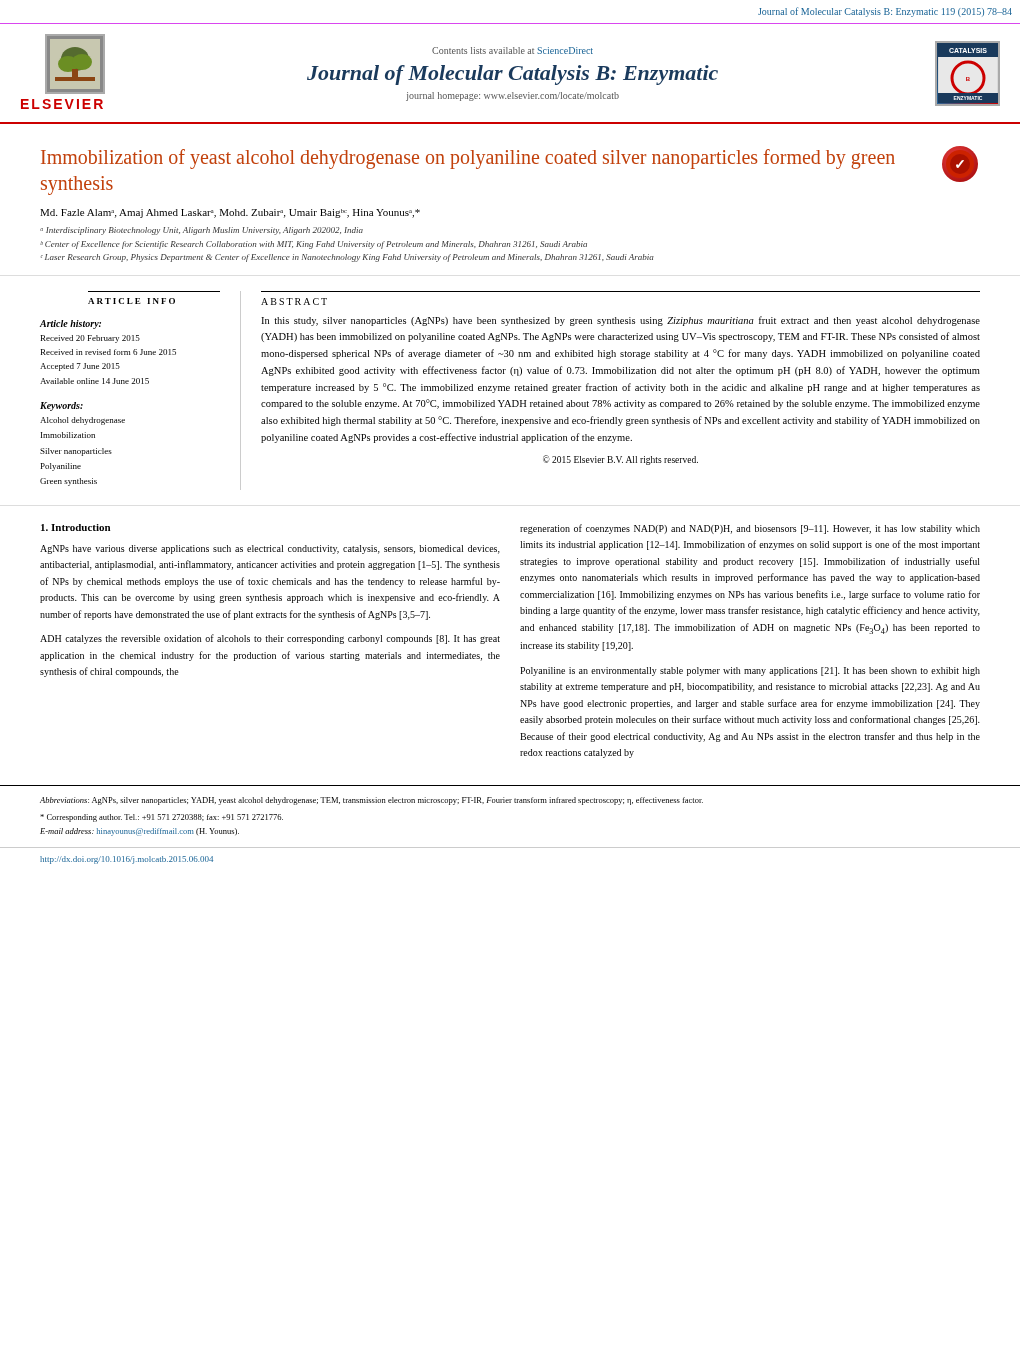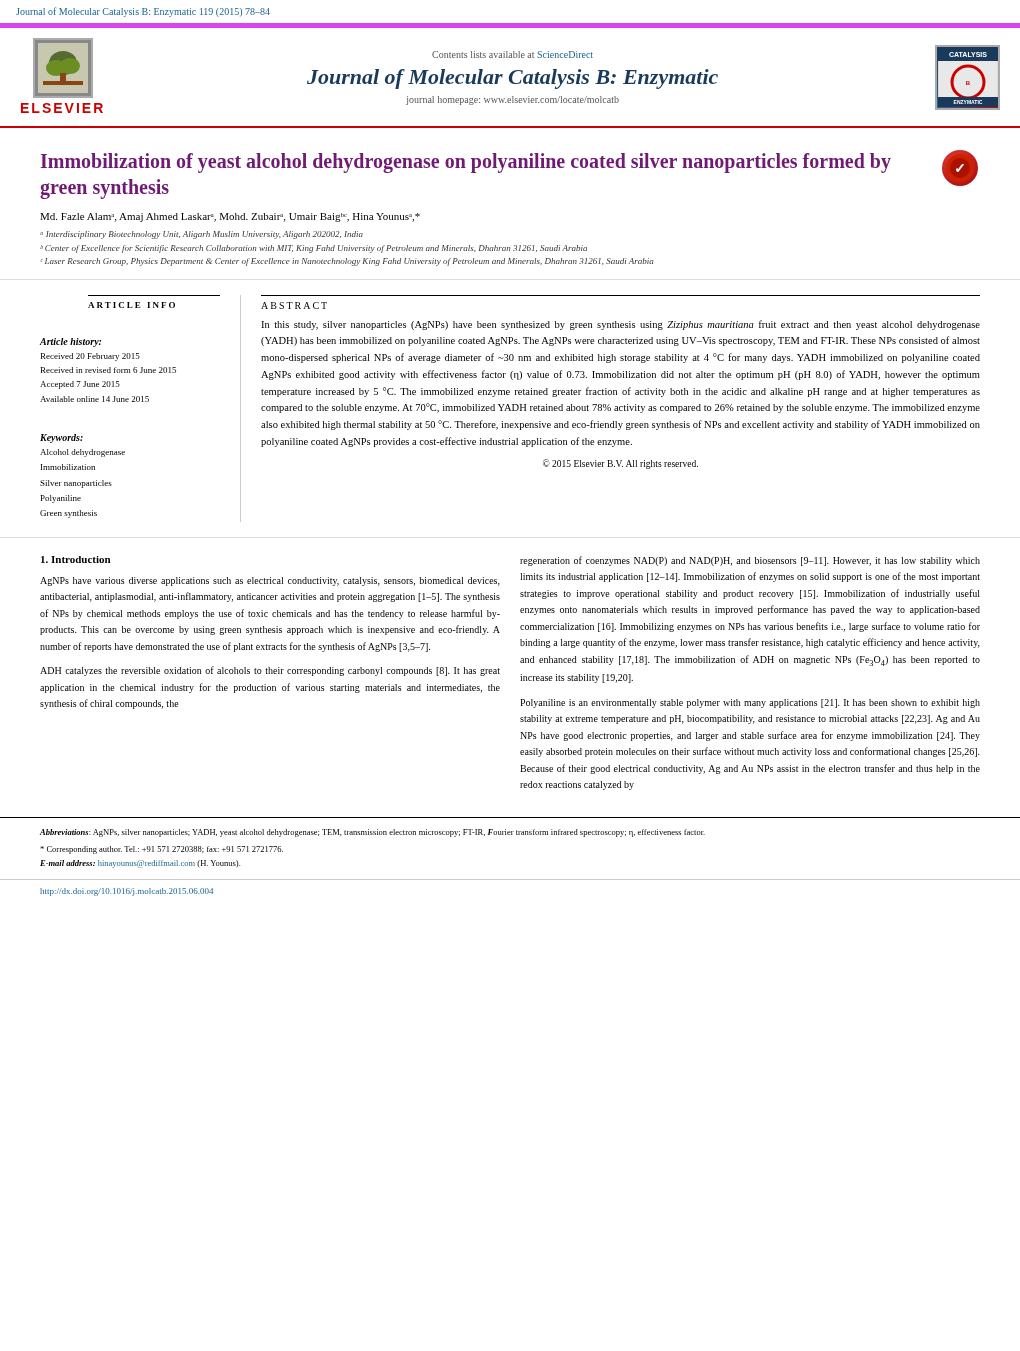--- a/index.html
+++ b/index.html
@@ -8,40 +8,40 @@
       background: #fff;
       width: 1020px;
       min-height: 1351px;
       font-size: 12px;
       color: #000;
     }
 
     
     .journal-banner {
       background: #fff;
-      text-align: left;
-      padding: 4px 16px;
-      border-bottom: 5px solid #d946ef;
+      text-align: right;
+      padding: 4px 8px;
+      border-bottom: 1px solid #d946ef;
     }
     .journal-banner-title {
       font-size: 10px;
       color: #1a6496;
     }
 
     
     .header {
       display: flex;
       align-items: center;
       padding: 10px 20px;
       border-bottom: 2px solid #c00;
     }
     .elsevier-logo-box {
       display: flex;
       flex-direction: column;
-      align-items: center;
+      align-items: flex-end;
     }
     .elsevier-tree {
       width: 60px;
       height: 60px;
       background: #888;
       border: 2px solid #aaa;
       display: flex;
       align-items: center;
       justify-content: center;
       font-size: 8px;
@@ -105,24 +105,24 @@
       padding: 20px 40px 10px 40px;
       border-bottom: 1px solid #ddd;
     }
     .article-title-row {
       display: flex;
       align-items: flex-start;
       gap: 20px;
     }
     .article-title {
       font-size: 20px;
-      font-weight: bold;
+      font-weight: normal;
       line-height: 1.3;
       flex: 1;
-      color: #701a75;
+      color: #c2410c;
     }
     .crossmark-logo {
       width: 40px;
       height: 40px;
       flex-shrink: 0;
       display: flex;
       align-items: center;
       justify-content: center;
     }
     .crossmark-circle {
@@ -168,21 +168,21 @@
       text-transform: uppercase;
       margin-bottom: 6px;
       border-top: 1px solid #000;
       padding-top: 4px;
       margin-left: 48px;
     }
     .article-info-section-title {
       font-style: italic;
       font-size: 10px;
       font-weight: bold;
-      margin-top: 26px;
+      margin-top: 12px;
       margin-bottom: 2px;
     }
     .article-info p {
       font-size: 9px;
       line-height: 1.6;
       color: #000;
     }
     .keywords-list {
       font-size: 9px;
       line-height: 1.7;
@@ -253,21 +253,20 @@
     
     .footnotes {
       border-top: 1px solid #000;
       padding: 8px 40px;
       font-size: 8.5px;
       line-height: 1.6;
       color: #000;
     }
     .footnotes em {
       font-style: italic;
-      font-weight: bold;
     }
     .footer-links {
       padding: 6px 40px 4px 40px;
       font-size: 9px;
       color: #1a6496;
       border-top: 1px solid #ccc;
     }
   </style>
 </head>
 <body>

